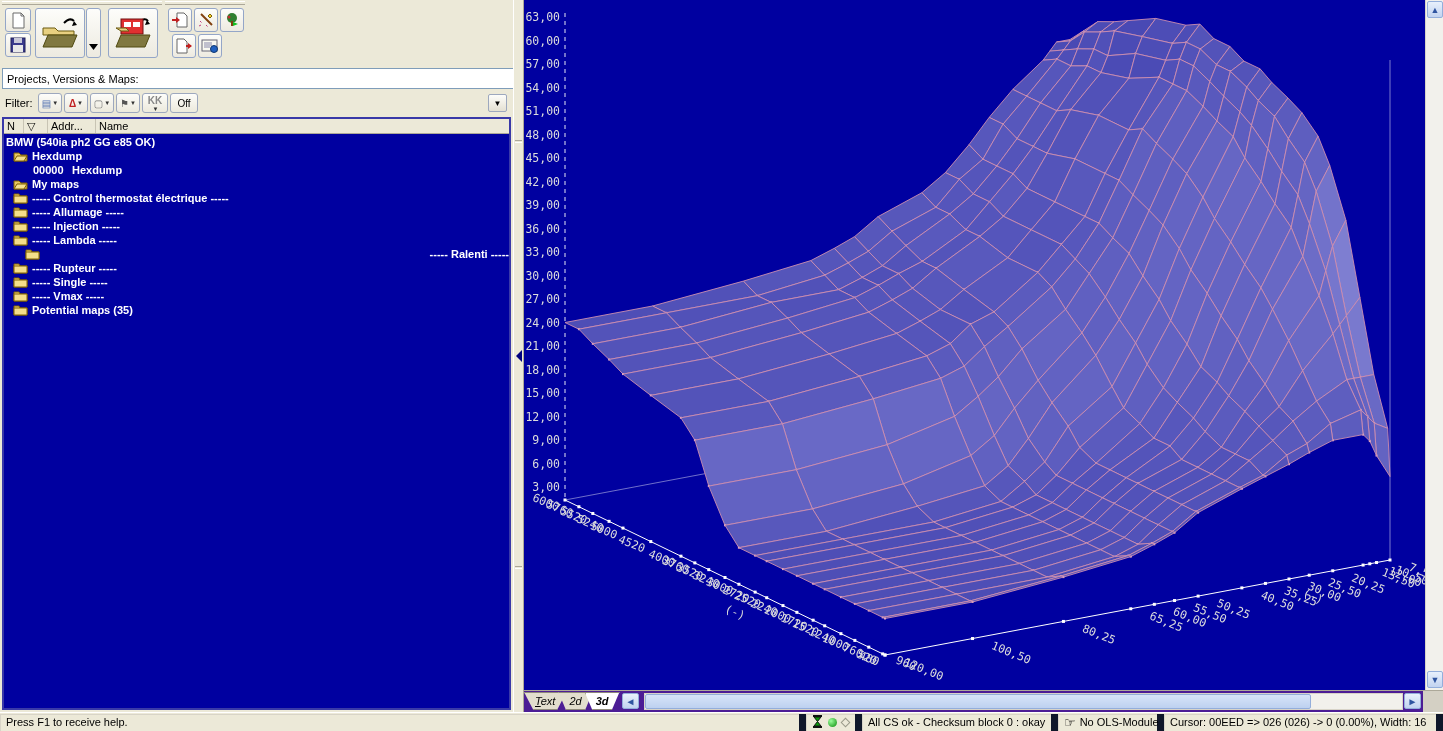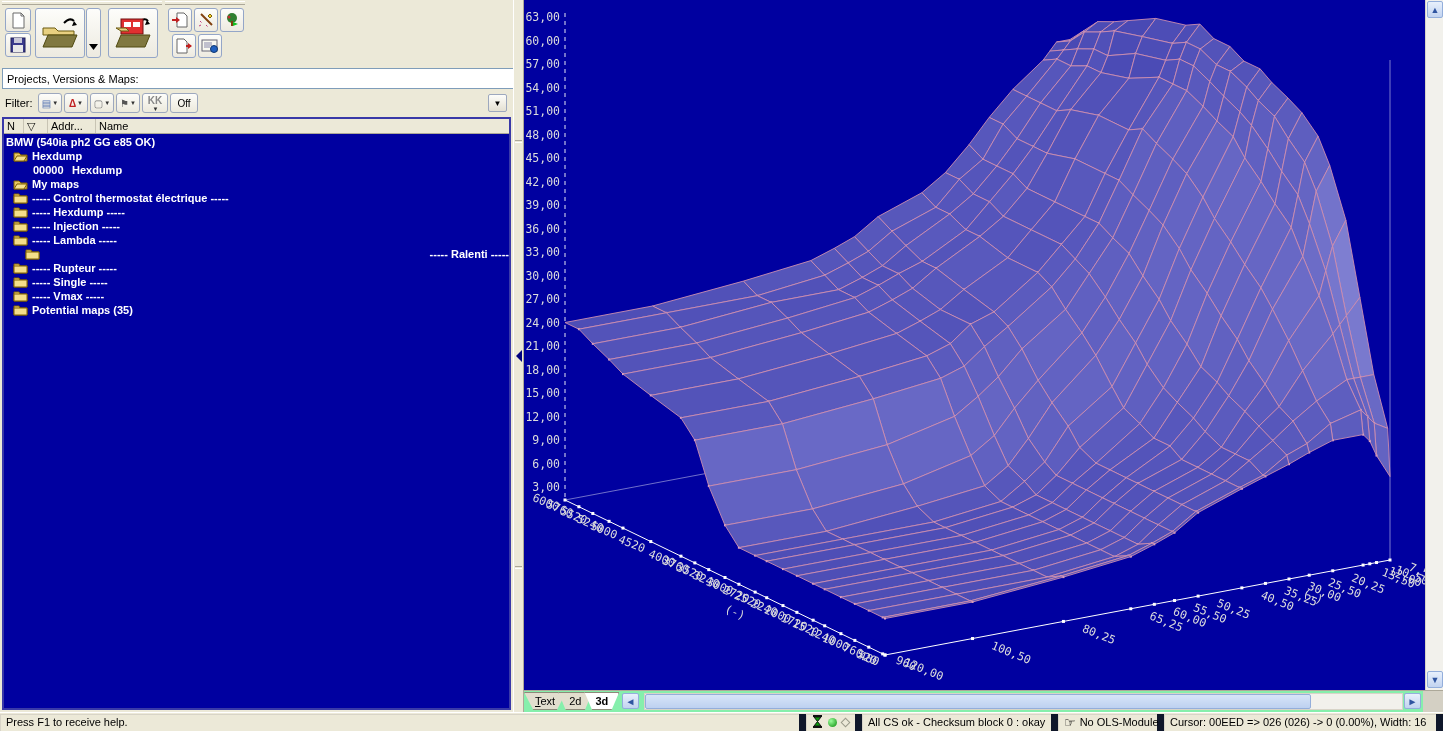--- a/index.html
+++ b/index.html
@@ -37,21 +37,21 @@
   .split-arrow { position:absolute; left:2px; top:350px; width:0; height:0;
                  border-top:6px solid transparent; border-bottom:6px solid transparent; border-right:6px solid #000080; }
   .split-notch { position:absolute; left:1px; width:7px; height:3px; border-top:1px solid #ACA899; border-bottom:1px solid #fff; }
 
   
   .right-pane { position:absolute; left:524px; top:0; width:919px; height:712px; }
   .chart { position:absolute; left:0; top:0; width:901px; height:690px; background:#0000A0; }
   .vscroll { position:absolute; left:901px; top:0; width:18px; height:690px; background:#F2F1EC; border-left:1px solid #D8D4C8; }
   .scroll-btn { position:absolute; width:16px; height:17px; left:1px; background:linear-gradient(#E8F0FC,#C2D3F0); border:1px solid #93AEDB; border-radius:2px;
                 color:#2F54A0; font-size:9px; display:flex; align-items:center; justify-content:center; }
-  .tabstrip { position:absolute; left:0; top:690px; width:919px; height:22px; background:#86efac; border-top:1px solid #ACA899; }
+  .tabstrip { position:absolute; left:0; top:690px; width:919px; height:22px; background:#4c1d95; border-top:1px solid #ACA899;font-style:italic; }
   .tab { position:relative; display:inline-block; height:18px; padding:2px 10px 0 10px; margin-right:-8px; background:#E2DECE;
          clip-path:polygon(0 0,100% 0,78% 100%,22% 100%); border:1px solid #8E8A7A; font-size:11px; text-align:center; }
   .tab.active { background:#fff; font-weight:bold; z-index:3; }
   .tabs-wrap { position:absolute; left:0; top:1px; height:20px; }
   .tab-scroll { position:absolute; top:2px; width:17px; height:16px; background:linear-gradient(#E8F0FC,#C2D3F0); border:1px solid #93AEDB;
                 border-radius:2px; color:#2F54A0; font-size:10px; display:flex; align-items:center; justify-content:center; }
   .hscroll { position:absolute; left:120px; right:40px; top:2px; height:17px; background:#F2F1EC; border:1px solid #D8D4C8; }
   .hthumb { position:absolute; left:0; top:0; height:15px; width:88%; background:linear-gradient(#D7E4F8,#BDD1F0); border:1px solid #93AEDB; border-radius:2px; }
   .corner { position:absolute; right:0; top:0; width:20px; height:22px; background:#D4D0C4; }
 
@@ -241,21 +241,21 @@
                 <path d="M1 2h5l1 2h7v7H1z" fill="#EFD370" stroke="#806000"></path>
                 <path d="M1 4h13v7H1z" fill="#F5DE8A" stroke="#806000"></path>
               </svg></span>
             <span>----- Control thermostat électrique -----</span>
           </div>
           <div class="tree-row" style="padding-left: 9px;">
             <span class="ticon"><svg width="15" height="12">
                 <path d="M1 2h5l1 2h7v7H1z" fill="#EFD370" stroke="#806000"></path>
                 <path d="M1 4h13v7H1z" fill="#F5DE8A" stroke="#806000"></path>
               </svg></span>
-            <span>----- Hexdump -----</span>
+            <span>----- Allumage -----</span>
           </div>
           <div class="tree-row" style="padding-left: 9px;">
             <span class="ticon"><svg width="15" height="12">
                 <path d="M1 2h5l1 2h7v7H1z" fill="#EFD370" stroke="#806000"></path>
                 <path d="M1 4h13v7H1z" fill="#F5DE8A" stroke="#806000"></path>
               </svg></span>
             <span>----- Injection -----</span>
           </div>
           <div class="tree-row" style="padding-left: 9px;">
             <span class="ticon"><svg width="15" height="12">

